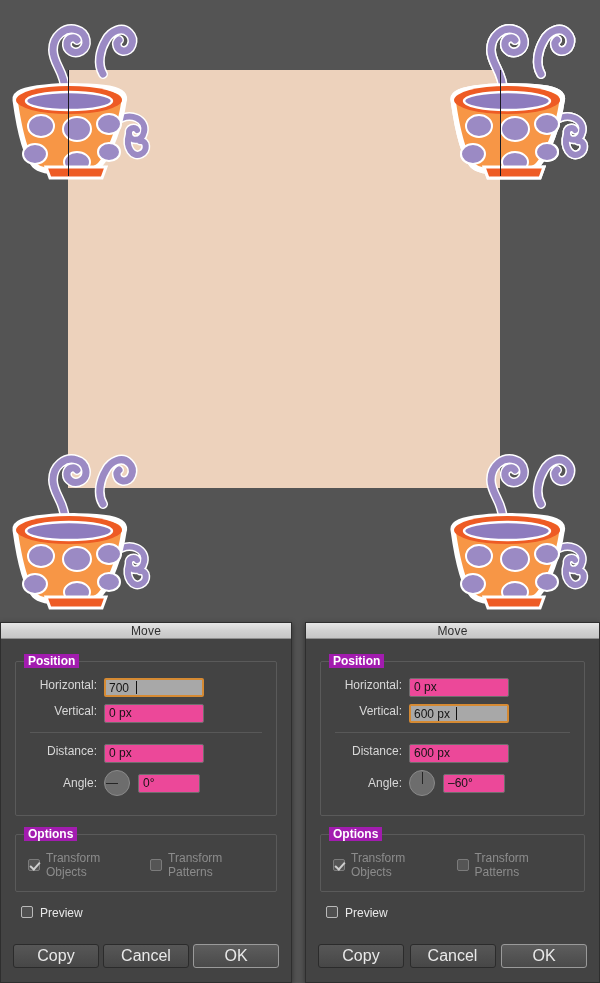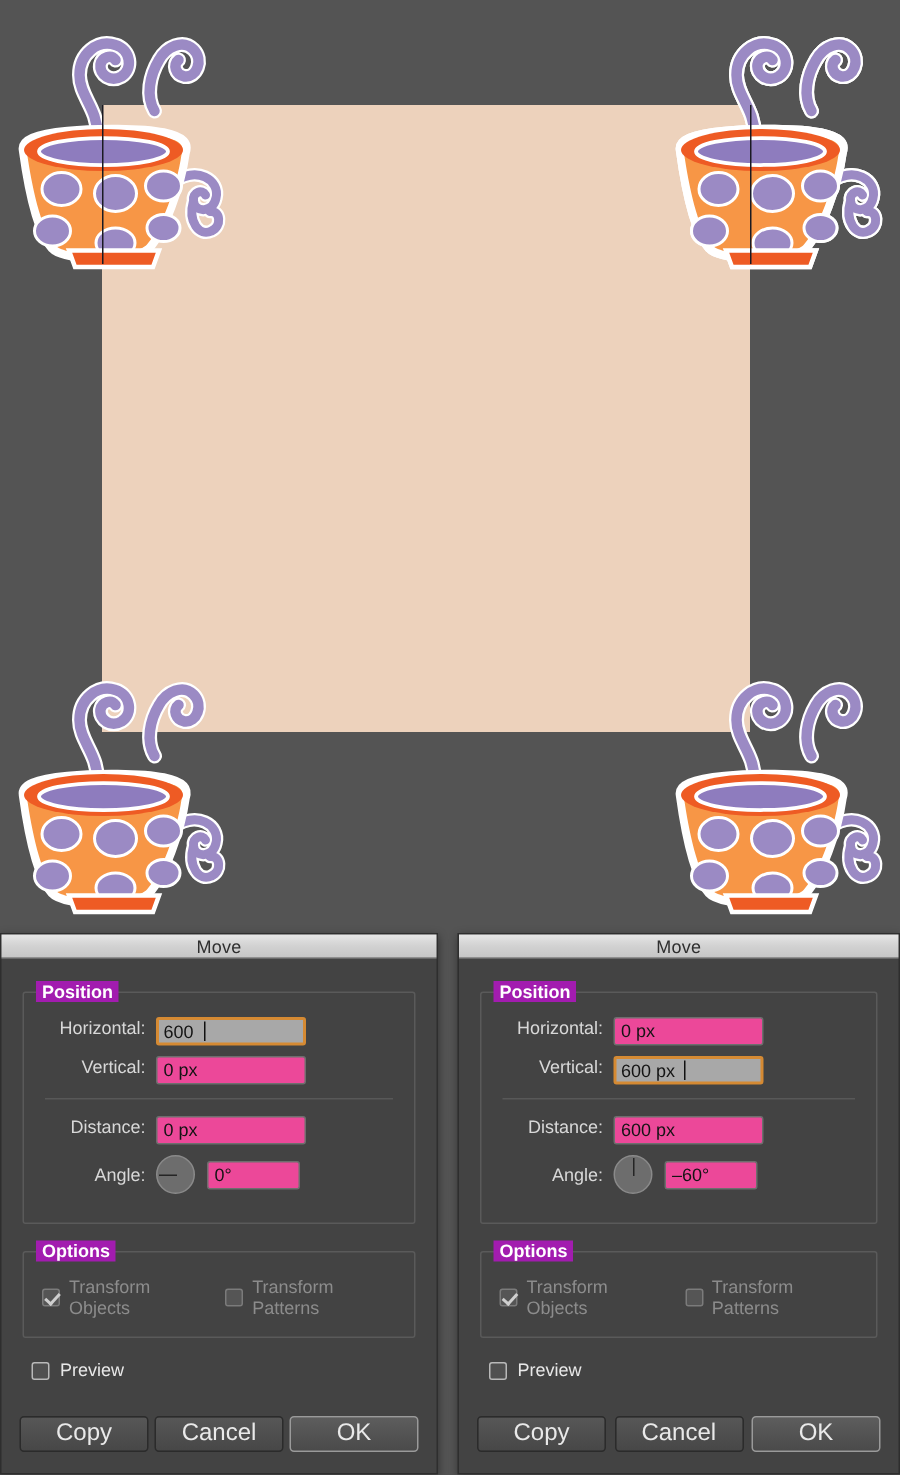--- a/index.html
+++ b/index.html
@@ -157,21 +157,21 @@
     width: 4px; height: 8px;
     border: solid #cfcfcf;
     border-width: 0 2px 2px 0;
     transform: rotate(42deg);
   }
   .cbox.enabled { border-color: #b9b9b9; background: #505050; }
   .opt-label { font-size: 12px; color: #8c8c8c; }
   .opt-label.enabled { color: #e8e8e8; }
 
   .preview-row {
-    display: flex; align-items: flex-end; gap: 7px;
+    display: flex; align-items: flex-start; gap: 7px;
     margin-top: 14px;
     padding-left: 6px;
   }
 
   .buttons {
     position: absolute;
     left: 12px; right: 12px;
     bottom: 14px;
     display: flex;
     justify-content: space-between;
@@ -338,21 +338,21 @@
       <span>Move</span>
     </div>
     <div class="dialog-body">
 
       <div class="group">
         <span class="group-title">Position</span>
 
         <div class="field-row">
           <span class="field-label">Horizontal:</span>
           <div class="caret-wrap">
-            <div class="field-input focused">600</div>
+            <div class="field-input focused">700</div>
             <span class="caret" style="left:32px;"></span>
           </div>
         </div>
 
         <div class="field-row">
           <span class="field-label">Vertical:</span>
           <div class="field-input">0 px</div>
         </div>
 
         <div class="divider"></div>

